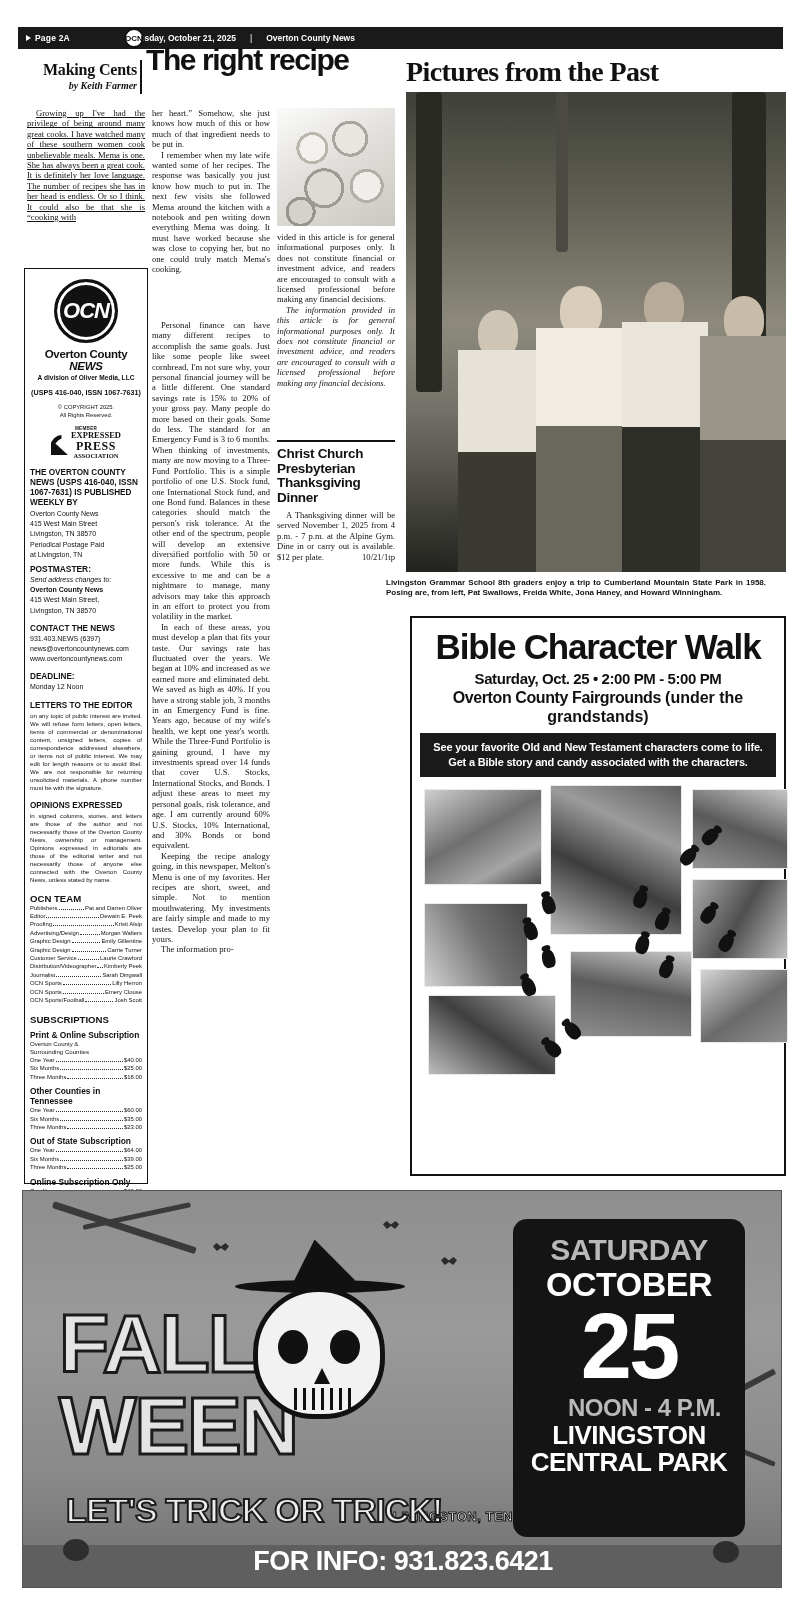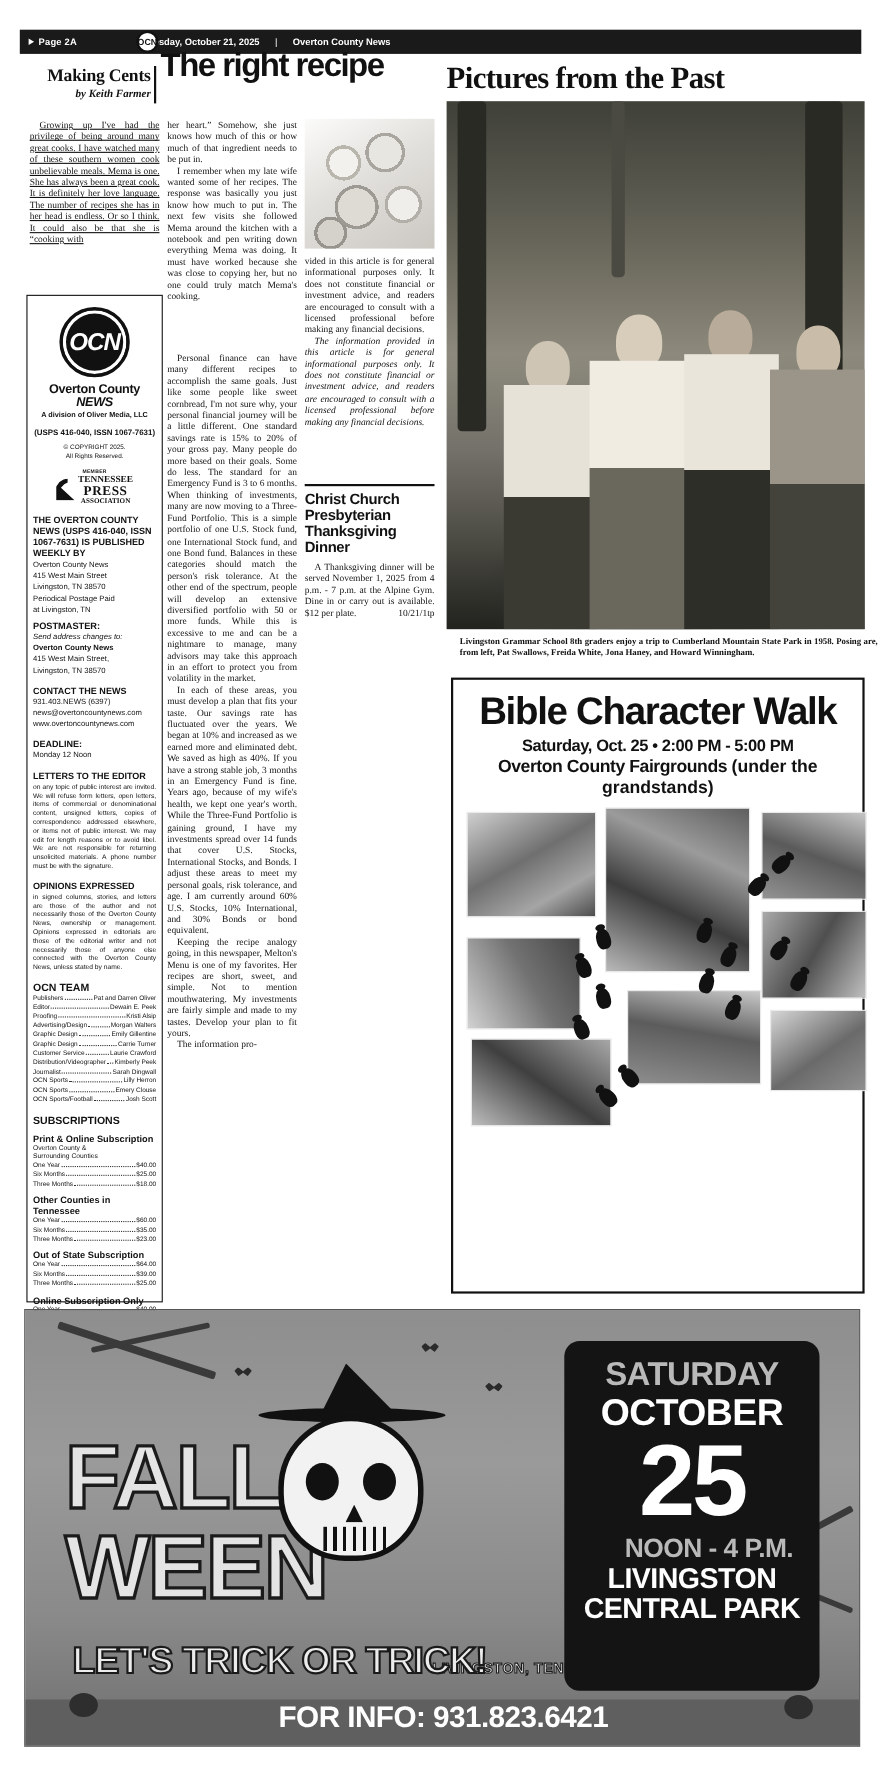--- a/index.html
+++ b/index.html
@@ -148,22 +148,22 @@
       linear-gradient(180deg,#3f4038 0%, #56564c 16%, #6d6a5e 30%, #8d8a7d 48%, #74716a 66%, #44443d 86%, #22221e 100%);
       overflow:hidden;
   }
   .pp-fig { position:absolute; bottom:0; }
   .pp-head { position:absolute; border-radius:48% 48% 42% 42%; }
   .pp-body { position:absolute; bottom:0; }
   .pp-tree {
     position:absolute; background:#2a2a24; border-radius:4px;
   }
   .past-cap {
-    position:absolute; left:418px; top:578px; width:380px;
-    font-family:Liberation Serif, serif; font-weight:bold;
+    position:absolute; left:386px; top:578px; width:380px;
+    font-family:Liberation Sans, sans-serif; font-weight:bold;
     font-size:8px; line-height:10.2px; color:#111; text-align:justify;
   }
 
   
   .bible-ad {
     position:absolute; left:410px; top:616px; width:376px; height:560px;
     border:2px solid #111; background:#fff; padding:6px 8px;
   }
   .bible-title {
     text-align:center; font-family:"Liberation Sans", sans-serif;
@@ -333,21 +333,21 @@
     <div class="mast-copy">
       <div>© COPYRIGHT 2025.</div>
       <div>All Rights Reserved.</div>
     </div>
 
     <div class="tpa">
       <div class="tpa-member">MEMBER</div>
       <div class="tpa-row">
         <span class="tpa-fan"></span>
         <span>
-          <div class="tpa-tn">TENNESSEE</div>
+          <div class="tpa-tn">EXPRESSED</div>
           <div class="tpa-press">PRESS</div>
           <div class="tpa-assoc">ASSOCIATION</div>
         </span>
       </div>
     </div>
 
     <div class="mast-h">THE OVERTON COUNTY NEWS (USPS 416-040, ISSN 1067-7631) IS PUBLISHED WEEKLY BY</div>
     <div>
       <div class="mast-p">Overton County News</div>
       <div class="mast-p">415 West Main Street</div>
@@ -549,20 +549,24 @@
       <div class="pp-head" style="left:24px; bottom:228px; width:40px; height:48px; background:#c9bda9;"></div>
       <div class="pp-body" style="left:0px; width:88px; height:236px; background:linear-gradient(180deg,#9a9588 0 44%, #43423b 44% 100%);"></div>
     </div>
   </div>
   <div class="past-cap">Livingston Grammar School 8th graders enjoy a trip to Cumberland Mountain State Park in 1958. Posing are, from left, Pat Swallows, Freida White, Jona Haney, and Howard Winningham.</div>
 
   <div class="bible-ad">
     <div class="bible-title">Bible Character Walk</div>
     <div class="bible-when">Saturday, Oct. 25 • 2:00 PM - 5:00 PM</div>
     <div class="bible-where"><span>Overton County Fairgrounds</span> <small>(under the grandstands)</small></div>
+    <div class="bible-banner">
+      <div>See your favorite Old and New Testament characters come to life.</div>
+      <div>Get a Bible story and candy associated with the characters.</div>
+    </div>
 
     <div class="bible-grid">
       <div class="bgtile t1"></div>
       <div class="bgtile t2"></div>
       <div class="bgtile t3"></div>
       <div class="bgtile t4"></div>
       <div class="bgtile t5"></div>
       <div class="bgtile t6"></div>
       <div class="bgtile t7"></div>
       <div class="bgtile t8"></div>

